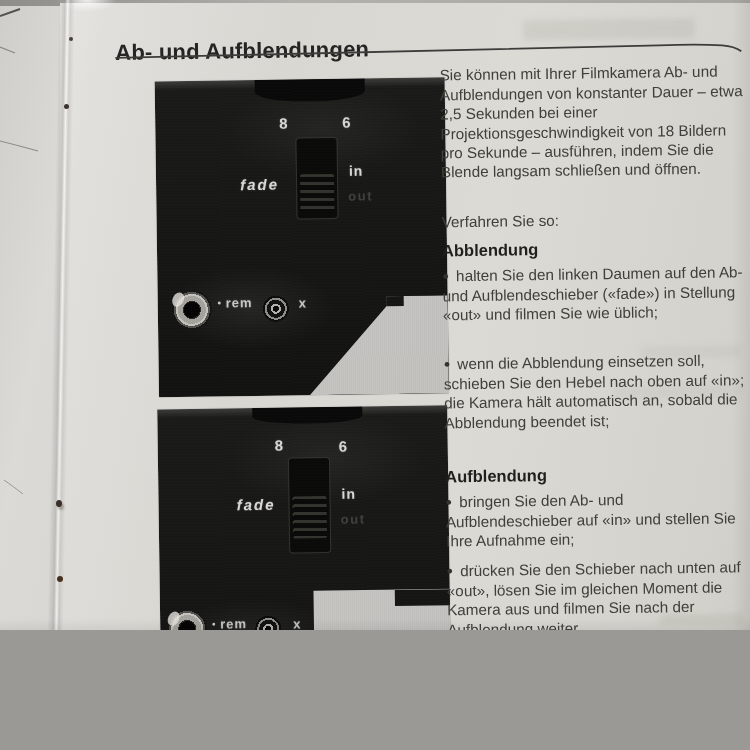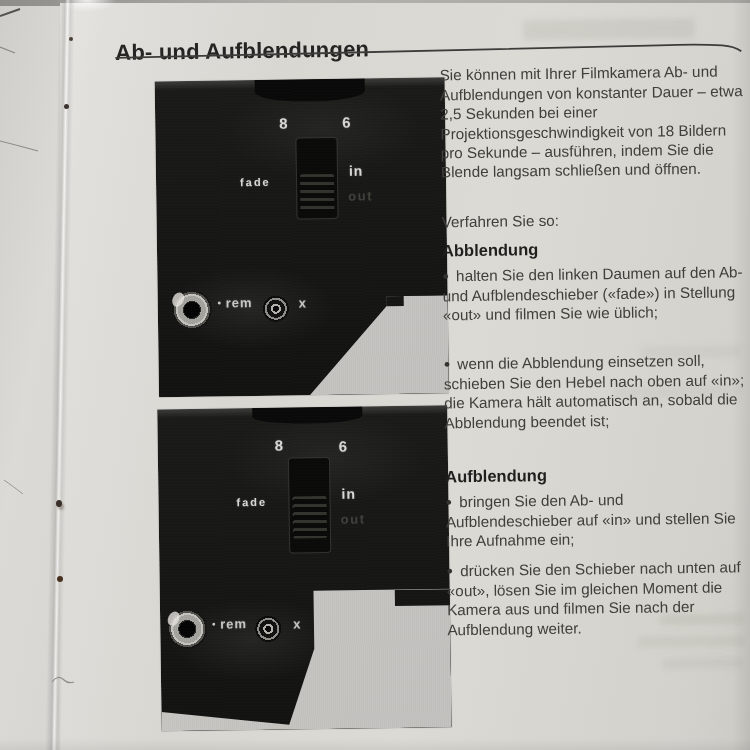--- a/index.html
+++ b/index.html
@@ -1,16 +1,16 @@
 <!DOCTYPE html>
 <html><head>
 <meta charset="utf-8">
 <style>
   html,body{margin:0;padding:0;background:#9b9996;}
-  .scene{position:relative;width:750px;height:750px;overflow:hidden;
+  .scene{position:relative;width:750px;height:630px;overflow:hidden;
          background:#7dd3fc;font-family:"Liberation Sans",sans-serif;}
 
   
   .left-page{position:absolute;left:0;top:6px;width:78px;height:744px;
     background:linear-gradient(100deg,#d0cecb 0%,#dbdad6 45%,#d6d5d1 100%);}
   .main-page{position:absolute;left:60px;top:3px;width:690px;height:747px;
     background:linear-gradient(100deg,#e6e5e1 0%,#e1dfdb 6%,#d9d7d2 28%,#dcdad5 58%,#d3d1cc 92%,#cccac5 100%);}
   .corner-highlight{position:absolute;left:52px;top:0;width:70px;height:26px;
     background:radial-gradient(40px 16px at 50% 0,rgba(255,255,255,.85),rgba(255,255,255,0) 75%);}
   .gutter{position:absolute;left:52px;top:-10px;width:16px;height:780px;
@@ -56,21 +56,21 @@
   .ph-bar{position:absolute;background:#161614;}
   .photo2 .ph-bar{left:81%;top:57%;width:20%;height:5%;}
   .photo1 .ph-bar{left:79%;top:69%;width:6%;height:3%;}
   .lens-bump{position:absolute;background:#0a0a0a;border-radius:0 0 45% 45%;}
   .photo1 .lens-bump{left:100px;top:0;width:110px;height:22px;}
   .photo2 .lens-bump{left:95px;top:0;width:110px;height:16px;}
 
   .plabel{position:absolute;color:#dad9d5;font-weight:bold;white-space:nowrap;
     text-shadow:0 0 2px rgba(255,255,255,.25);}
   .num{font-size:15px;}
-  .lfade{font-size:11px;letter-spacing:2px;}
+  .lfade{font-size:15px;letter-spacing:2px;font-style:italic;}
   .lin{font-size:14px;letter-spacing:1px;}
   .lout{font-size:13px;letter-spacing:1.5px;color:rgba(155,165,145,.30);text-shadow:none;}
   .lrem{font-size:13px;letter-spacing:1px;color:#c9c8c4;}
   .lrem::before{content:"";display:inline-block;width:3px;height:3px;border-radius:50%;
     background:#c9c8c4;margin-right:5px;vertical-align:3px;}
   .lx{font-size:13px;color:#c9c8c4;}
 
   .slider{position:absolute;background:#0b0b0a;border:1px solid rgba(125,125,118,.35);
     border-radius:4px;}
   .knob{position:absolute;left:3px;right:3px;border-radius:2px;

